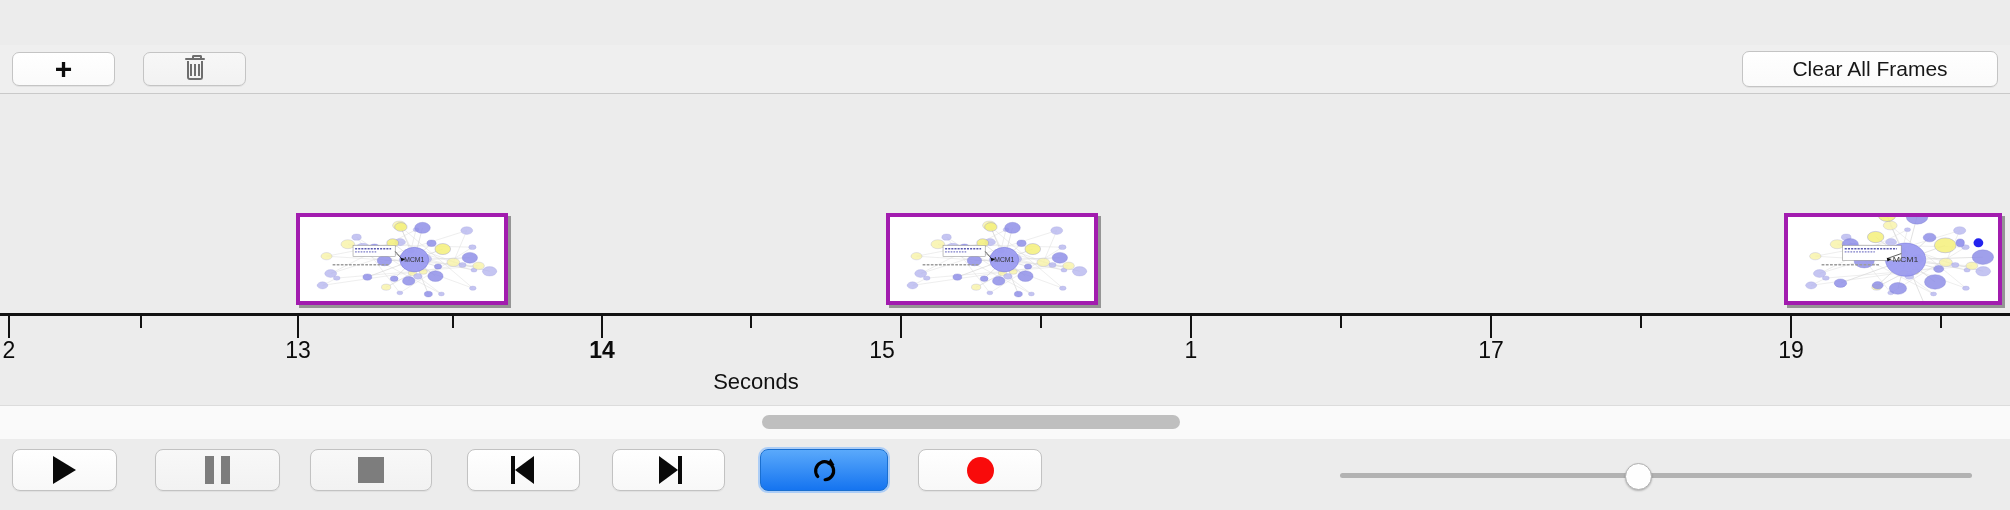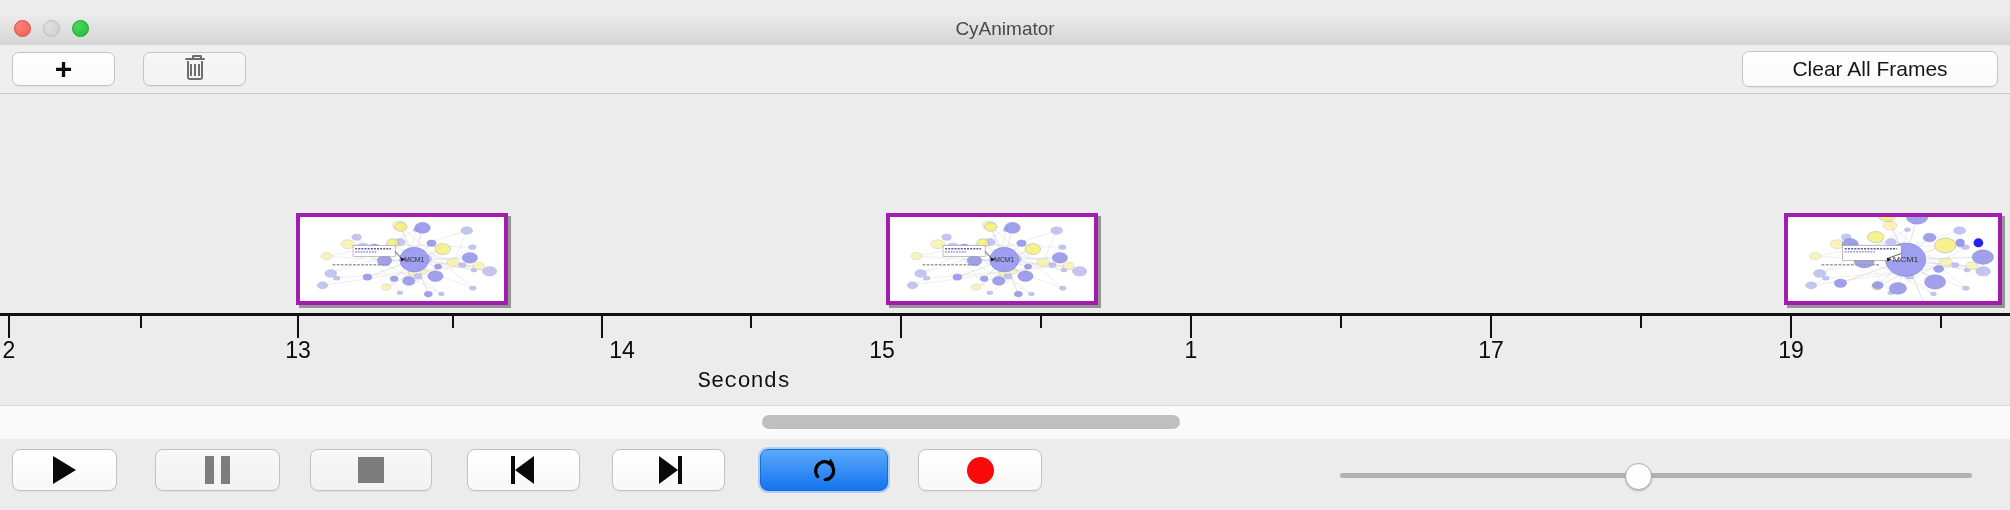--- a/index.html
+++ b/index.html
@@ -69,22 +69,22 @@
   .net{position:absolute;left:0;top:0;width:100%;height:100%;display:block;}
 
   
   .ruler{position:absolute;left:0;top:313px;width:2010px;height:62px;background:#ececec;}
   .ruler .axis{position:absolute;left:0;top:0;width:2010px;height:3px;background:#111;}
   .ruler .tick{position:absolute;top:3px;width:2px;background:#111;}
   .ruler .tick.maj{height:22px;}
   .ruler .tick.min{height:12px;}
   .ruler .lab{position:absolute;top:24px;font-size:23px;color:#0b0b0b;
     transform:translateX(-50%);white-space:nowrap;}
-  .axis-title{position:absolute;top:369px;left:0;width:1678px;text-align:center;
-    font-size:22px;color:#111;font-family:Liberation Mono, monospace;}
+  .axis-title{position:absolute;top:369px;left:12px;width:1678px;text-align:center;
+    font-size:22px;color:#111;}
   .axis-title span{position:relative;left:-95px;}
 
   
   .scrollrow{position:absolute;left:0;top:405px;width:2010px;height:33px;
     background:#fafafa;border-top:1px solid #dcdcdc;border-bottom:1px solid #c9c9c9;}
   .sb-track{position:absolute;left:0;top:6px;width:2010px;height:20px;}
   .sb-thumb{position:absolute;height:14px;top:3px;border-radius:7px;background:#bfbfbf;}
 
   
   .controls{position:absolute;left:0;top:439px;width:2010px;height:71px;background:#ececec;}
@@ -115,28 +115,20 @@
   .sl-track{position:absolute;top:34px;height:5px;border-radius:3px;background:#b2b2b2;}
   .sl-knob{position:absolute;top:24px;width:25px;height:25px;border-radius:50%;
     background:#fefefe;border:1px solid #b0b0b0;box-shadow:0 1px 2px rgba(0,0,0,.25);}
 </style>
 </head>
 <body>
 
 <div id="app">
 
 
-  <div class="titlebar">
-    <div class="lights">
-      <div class="light red"></div>
-      <div class="light yellow"></div>
-      <div class="light green"></div>
-    </div>
-    <div class="win-title">CyAnimator</div>
-  </div>
 
   <div class="toolbar">
     <div class="btn btn-add">
       <span class="plus">+</span>
     </div>
     <div class="btn flat btn-trash">
       <span class="trash-ico">
         <i class="handle"></i>
           <i class="lid"></i>
           <i class="can"></i>
@@ -436,21 +428,21 @@
 
   <div class="ruler" id="ruler">
     <div class="axis"></div>
   <div class="tick maj" style="left: 8px;"></div>
       <div class="lab" style="left: 9px;">2</div>
       <div class="tick min" style="left: 140px;"></div>
       <div class="tick maj" style="left: 297px;"></div>
       <div class="lab" style="left: 298px;">13</div>
       <div class="tick min" style="left: 452px;"></div>
       <div class="tick maj" style="left: 601px;"></div>
-      <div class="lab" style="left: 622px;">14</div>
+      <div class="lab" style="left: 602px; font-weight: bold;">14</div>
       <div class="tick min" style="left: 750px;"></div>
       <div class="tick maj" style="left: 900px;"></div>
       <div class="lab" style="left: 882px;">15</div>
       <div class="tick min" style="left: 1040px;"></div>
       <div class="tick maj" style="left: 1190px;"></div>
       <div class="lab" style="left: 1191px;">1</div>
       <div class="tick min" style="left: 1340px;"></div>
       <div class="tick maj" style="left: 1490px;"></div>
       <div class="lab" style="left: 1491px;">17</div>
       <div class="tick min" style="left: 1640px;"></div>

